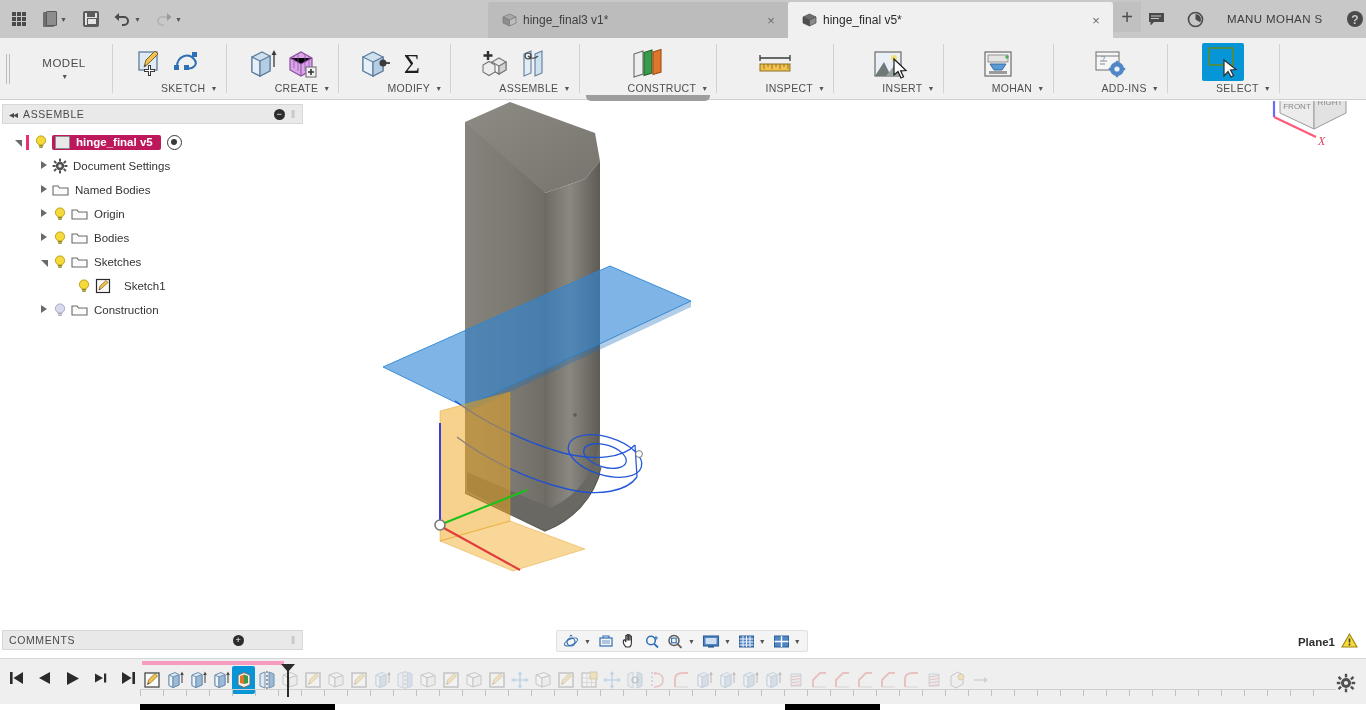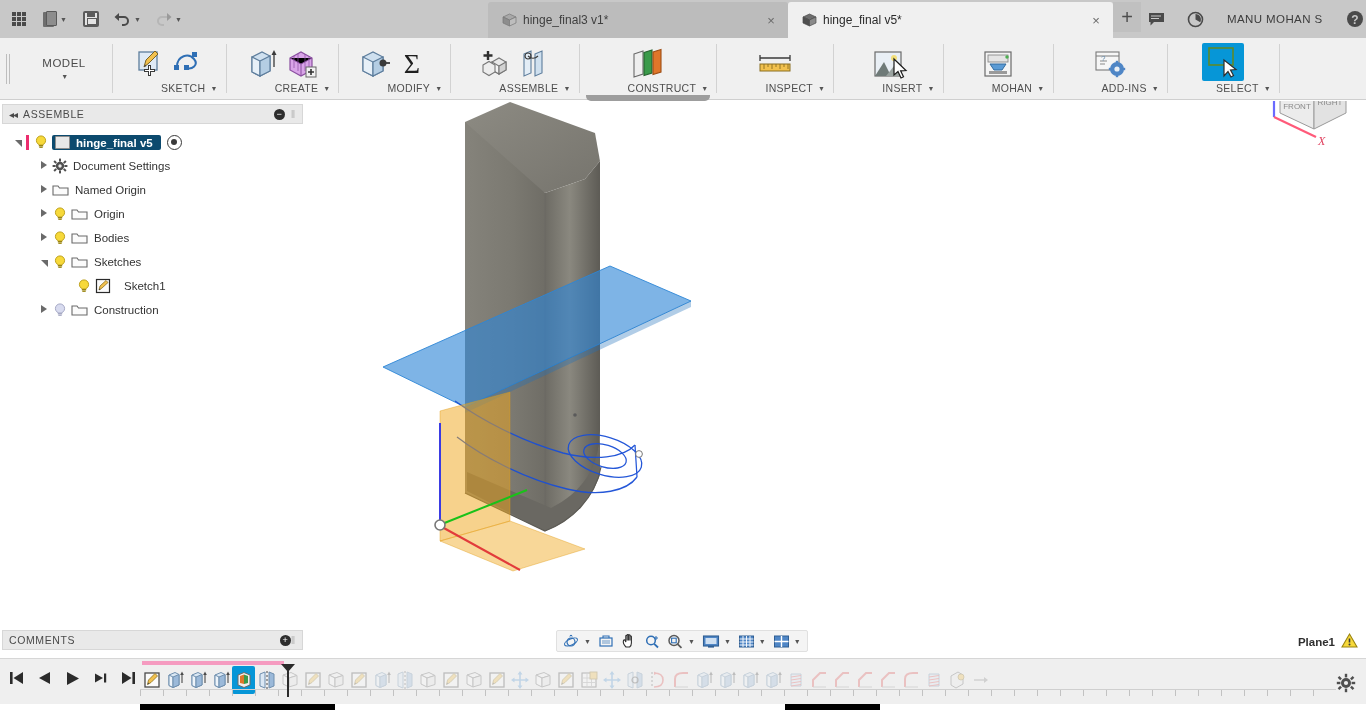--- a/index.html
+++ b/index.html
@@ -106,41 +106,41 @@
   .tri.open { border:none; width:0;height:0;
     border-right:7px solid #6a6a6a; border-bottom:7px solid transparent; border-top:0;
     transform:translateY(2px);
   }
   .bulb { width:16px; height:16px; flex:0 0 16px; position:relative; margin-right:3px;}
   .folder { width:18px; height:14px; flex:0 0 18px; margin-right:5px; position:relative; }
   .tlabel { white-space:nowrap; }
   .trow.root { padding-left:10px; }
   .redbar { width:3px; height:15px; background:#ec2d6e; flex:0 0 3px; margin-right:4px;}
   .rootchip {
-    display:flex; align-items:flex-end; gap:6px; background:#0c4a6e; border-radius:2px;
+    display:flex; align-items:center; gap:6px; background:#be185d; border-radius:2px;
     padding:1px 8px 1px 3px; color:#ffffff; font-weight:bold; font-size:11.5px;
   }
   .rootchip .docico { width:15px;height:13px;background:#e8e8e8;border:1px solid #8c8c8c;border-radius:1px;position:relative;}
   .target { width:15px;height:15px;border:1.5px solid #3a3a3a;border-radius:50%;margin-left:6px;position:relative;}
   .target:after{content:"";position:absolute;left:3.5px;top:3.5px;width:6px;height:6px;border-radius:50%;background:#3a3a3a;}
   .gearico { width:16px;height:16px;flex:0 0 16px;margin-right:5px; }
 
   
   .canvas {
     position:absolute; left:305px; top:101px; width:1061px; height:527px;
     background:#ffffff; overflow:hidden;
   }
   .cursor-arrow { position:absolute; pointer-events:none; }
 
   
   .comments {
     position:absolute; left:2px; top:630px; width:301px; height:20px;
     background:#e9e9e9; border:1px solid #d7d7d7;
     display:flex; align-items:center; padding:0 6px;
-    font-size:10.5px; color:#4a4a4a; letter-spacing:.6px;
+    font-size:10.5px; color:#4a4a4a; letter-spacing:.6px;gap:47px;
   }
   .comments .bh-dot { background:#2d2d2d; }
 
   
   .navbar {
     position:absolute; left:556px; top:630px; height:22px;
     display:flex; align-items:center; gap:1px;
     background:#f4f4f4; border:1px solid #e0e0e0; border-radius:2px; padding:0 3px;
   }
   .navbtn { height:20px; display:flex; align-items:center; gap:2px; padding:0 3px; }
@@ -572,21 +572,21 @@
         <span class="tlabel">Document Settings</span>
       </div>
 
       <div class="trow" style="padding-left:36px;">
         <span class="arrow"><i class="tri"></i></span>
         <span class="folder">
           <svg width="18" height="14" viewBox="0 0 18 14">
             <path d="M1 3 H6 L7.5 5 H16 V12 H1 Z" fill="#fbfbfb" stroke="#6a6a6a" stroke-width="1.1"></path>
           </svg>
         </span>
-        <span class="tlabel">Named Origin</span>
+        <span class="tlabel">Named Bodies</span>
       </div>
 
       <div class="trow" style="padding-left:36px;">
         <span class="arrow"><i class="tri"></i></span>
         <span class="bulb">
           <svg width="16" height="16" viewBox="0 0 16 16">
             <circle cx="8" cy="6.5" r="4.6" fill="#f7d93a" stroke="#b89a10" stroke-width=".9"></circle>
             <rect x="5.8" y="11" width="4.4" height="1.4" fill="#9a8410"></rect>
             <rect x="6.3" y="12.6" width="3.4" height="1.3" fill="#9a8410"></rect>
           </svg>

